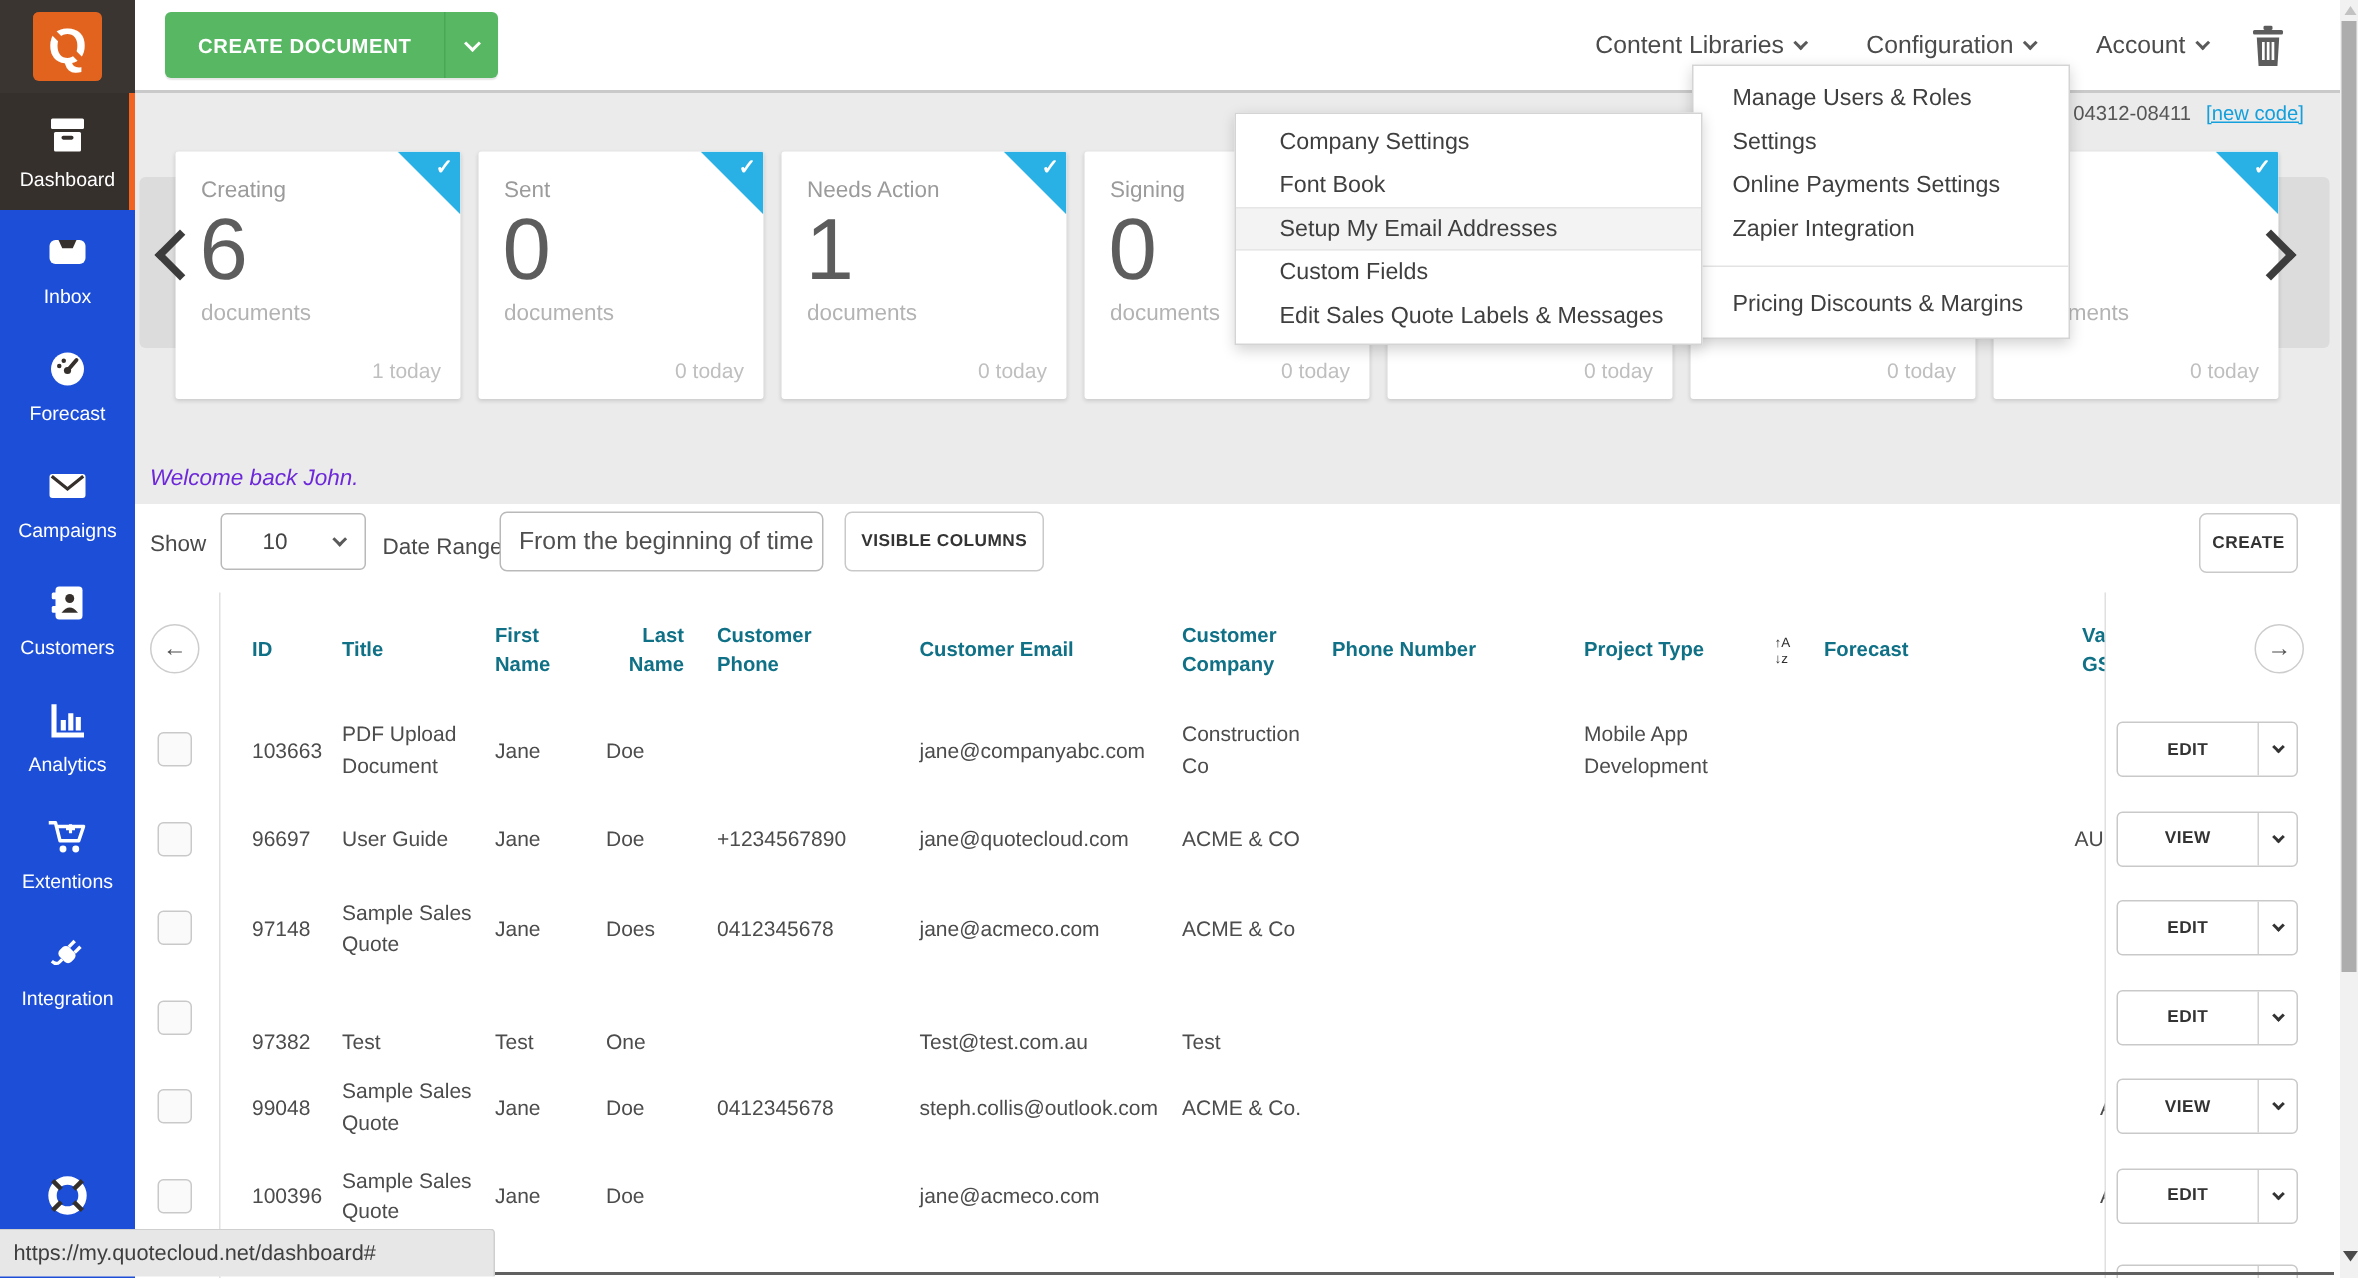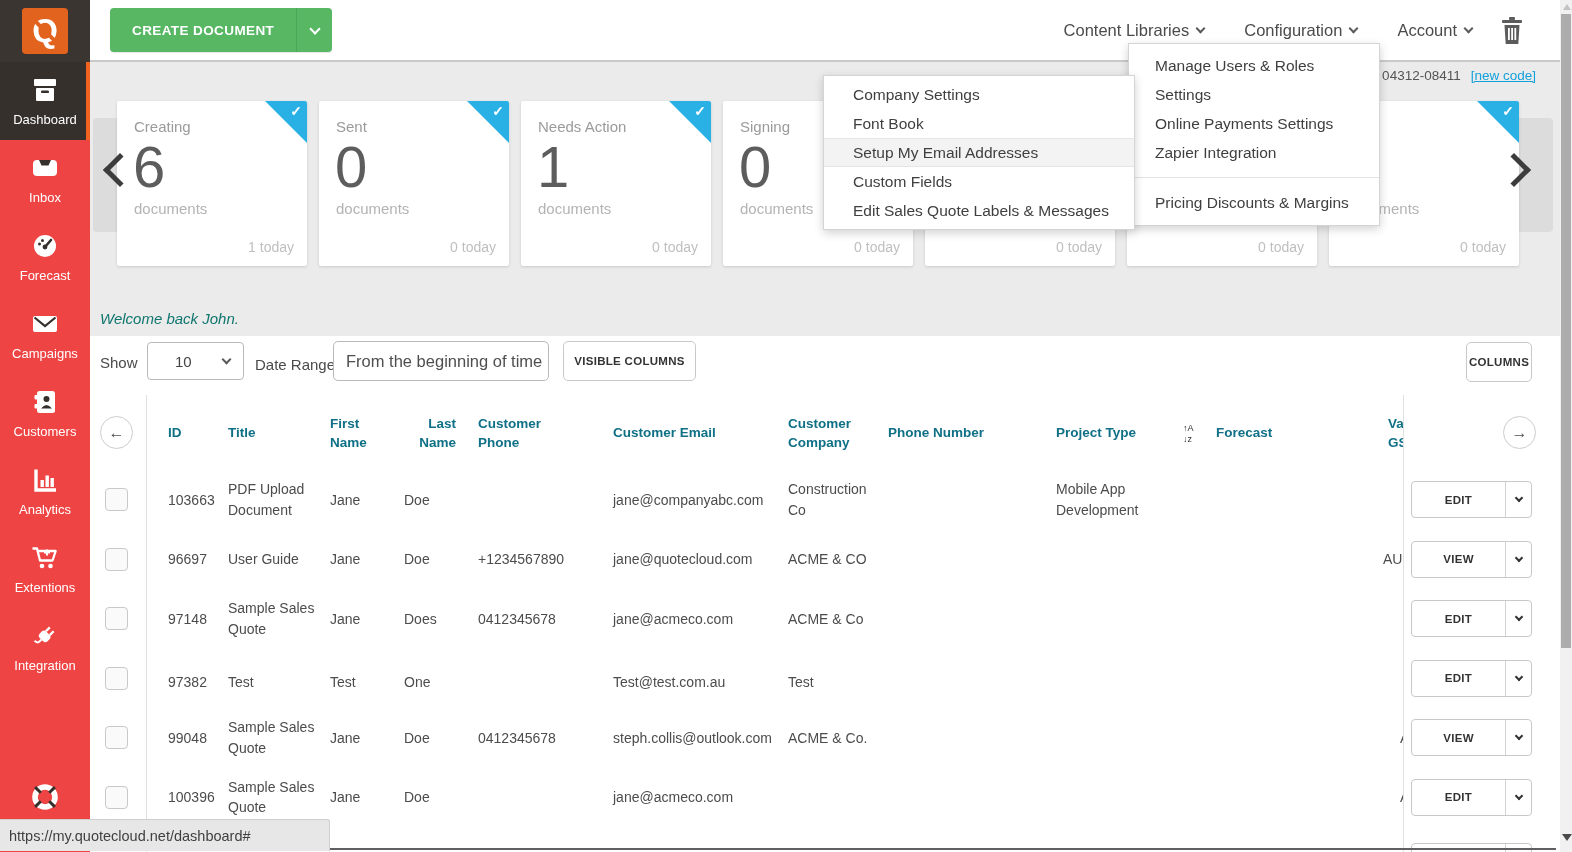--- a/index.html
+++ b/index.html
@@ -11,21 +11,21 @@
   .create-btn { position:absolute; left:20px; top:8px; height:44px; background:#57b763; border-radius:4px; display:flex; color:#fff; box-shadow:0 1px 1px rgba(0,0,0,.1); cursor:pointer;justify-content:flex-end; }
   .create-main { padding:0 22px; display:flex; align-items:center; font-weight:bold; font-size:13.5px; letter-spacing:.4px; }
   .create-caret { width:36px; border-left:1px solid #4aa758; display:flex; align-items:center; justify-content:center; }
   .chev { width:7px; height:7px; border-right:2px solid #5a5a5a; border-bottom:2px solid #5a5a5a; transform:rotate(45deg); margin-top:-3px; }
   .chev-white { border-color:#fff; width:8px; height:8px; }
   .top-nav { position:absolute; right:100px; top:0; height:100%; display:flex; gap:40px; align-items:center; }
   .nav-item { display:flex; align-items:center; gap:8px; font-size:16.5px; color:#4b4b4b; cursor:pointer; }
   .trash-btn { position:absolute; right:48px; top:17px; width:24px; height:27px; cursor:pointer; }
 
   
-  .sidebar { position:absolute; left:0; top:0; width:90px; height:852px; background:#ef4444; z-index:31; }
+  .sidebar { position:absolute; left:0; top:0; width:90px; height:852px; background:#1d4ed8; z-index:31; }
   .sidebar-header { height:62px; background:#3b3531; display:flex; align-items:center; justify-content:center; }
   .logo { width:46px; height:46px; background:#e2631e; border-radius:4px; color:#fff; font-weight:bold; font-size:33px; display:flex; align-items:center; justify-content:center; position:relative; overflow:hidden; }
   .logo::after { content:""; position:absolute; left:-12px; top:21px; width:70px; height:4px; background:#e2631e; transform:rotate(45deg); }
   .sb-item { position:relative; height:78px; display:flex; flex-direction:column; align-items:center; justify-content:center; gap:7px; color:#fff; cursor:pointer; }
   .sb-item.active { background:#36302d; }
   .sb-item.active::after { content:""; position:absolute; right:0; top:0; width:4px; height:100%; background:#f26322; }
   .sb-label { font-size:13px; }
   .icon svg { display:block; }
   .sb-footer { position:absolute; bottom:40px; left:0; width:90px; display:flex; justify-content:center; cursor:pointer; }
 
@@ -40,21 +40,21 @@
   .card-count { position:absolute; left:16px; top:36px; font-size:58px; color:#5d5d5d; line-height:1.05; }
   .card-unit  { position:absolute; left:17px; top:99px; font-size:15px; color:#b3b3b3; }
   .card-today { position:absolute; right:13px; bottom:11px; font-size:14px; color:#bfbfbf; }
   .ribbon { position:absolute; top:0; right:0; width:42px; height:42px; background:#29b1e6; clip-path:polygon(0 0,100% 0,100% 100%); border-top-right-radius:2px; }
   .ribbon-check { position:absolute; top:2px; right:5px; color:#fff; font-size:14px; font-weight:bold; }
   .big-chev { position:absolute; top:158px; width:24px; height:24px; z-index:6; cursor:pointer; }
   .big-chev-left  { left:108px; border-left:5px solid #3c3c3c; border-bottom:5px solid #3c3c3c; transform:rotate(45deg); }
   .big-chev-right { left:1502px; border-right:5px solid #3c3c3c; border-top:5px solid #3c3c3c; transform:rotate(45deg); }
 
   
-  .welcome { position:absolute; left:100px; top:310px; font-style:italic; font-size:15px; color:#0f766e; z-index:3; }
+  .welcome { position:absolute; left:100px; top:310px; font-style:italic; font-size:15px; color:#6d28d9; z-index:3; }
   .panel { position:absolute; left:90px; top:336px; width:1470px; height:516px; background:#fff; z-index:2; }
   .ctl-label { position:absolute; font-size:15px; color:#4a4a4a; z-index:3; }
   .show-select { position:absolute; left:147px; top:342px; width:97px; height:38px; border:1px solid #b9b9b9; border-radius:4px; background:#fff; display:flex; align-items:center; font-size:15px; color:#444; padding-left:27px; z-index:3; cursor:pointer; }
   .show-select .chev { position:absolute; right:13px; }
   .dr-input { position:absolute; left:333px; top:341px; width:216px; height:40px; border:1px solid #b9b9b9; border-radius:5px; background:#fff; display:flex; align-items:center; padding-left:12px; font-size:16.5px; color:#4f4f4f; z-index:3; cursor:text; }
   .btn { position:absolute; border:1px solid #c9c9c9; border-radius:5px; background:#fff; display:flex; align-items:center; justify-content:center; font-size:11.5px; font-weight:bold; letter-spacing:.3px; color:#333; z-index:3; cursor:pointer; }
   .vc-btn { left:563px; top:341px; width:133px; height:40px; }
   .filter-btn { left:1466px; top:342px; width:66px; height:40px; }
 
   
@@ -325,21 +325,21 @@
 <div class="ctl-label" style="left:100px;top:354px;">Show</div>
 <div class="show-select">
   <span>10</span>
   <span class="chev"></span>
 </div>
 <div class="ctl-label" style="left:255px;top:356px;">Date Range</div>
 <div class="dr-input">
     <span>From the beginning of time</span>
   </div>
 <div class="btn vc-btn">VISIBLE COLUMNS</div>
-<div class="btn filter-btn">COLUMNS</div>
+<div class="btn filter-btn">CREATE</div>
 
 <div class="circle-btn" style="left:100px;">←</div>
 <div class="circle-btn" style="left:1503px;">→</div>
 <div class="vline" style="left:146px;"></div>
 <div class="vline" style="left:1403px;"></div>
 <div class="thead" id="thead">
     <div class="th" style="left: 22px; width: 55px;">ID</div>
     <div class="th" style="left: 82px; width: 88px;">Title</div>
     <div class="th" style="left: 184px; width: 52px;">First Name</div>
     <div class="th" style="left: 258px; width: 52px; text-align: right;">Last Name</div>
@@ -382,21 +382,21 @@
       <div class="td" style="left: 82px; width: 88px;">Sample Sales Quote</div>
       <div class="td" style="left: 184px; width: 52px;">Jane</div>
       <div class="td" style="left: 258px; width: 52px;">Does</div>
       <div class="td" style="left: 332px; width: 92px;">0412345678</div>
       <div class="td" style="left: 467px; width: 182px;">jane@acmeco.com</div>
       <div class="td" style="left: 642px; width: 86px;">ACME &amp; Co</div>
       <div class="td" style="left: 742px; width: 140px;"></div>
       <div class="td" style="left: 910px; width: 112px;"></div>
       <div class="td" style="left: 1070px; width: 150px;"></div>
     </div>
-    <div class="tr" style="top: 182px; text-align: center;">
+    <div class="tr" style="top: 194px; text-align: center;">
       <div class="td" style="left: 22px; width: 55px;">97382</div>
       <div class="td" style="left: 82px; width: 88px;">Test</div>
       <div class="td" style="left: 184px; width: 52px;">Test</div>
       <div class="td" style="left: 258px; width: 52px;">One</div>
       <div class="td" style="left: 332px; width: 92px;"></div>
       <div class="td" style="left: 467px; width: 182px;">Test@test.com.au</div>
       <div class="td" style="left: 642px; width: 86px;">Test</div>
       <div class="td" style="left: 742px; width: 140px;"></div>
       <div class="td" style="left: 910px; width: 112px;"></div>
       <div class="td" style="left: 1070px; width: 150px;"></div>

